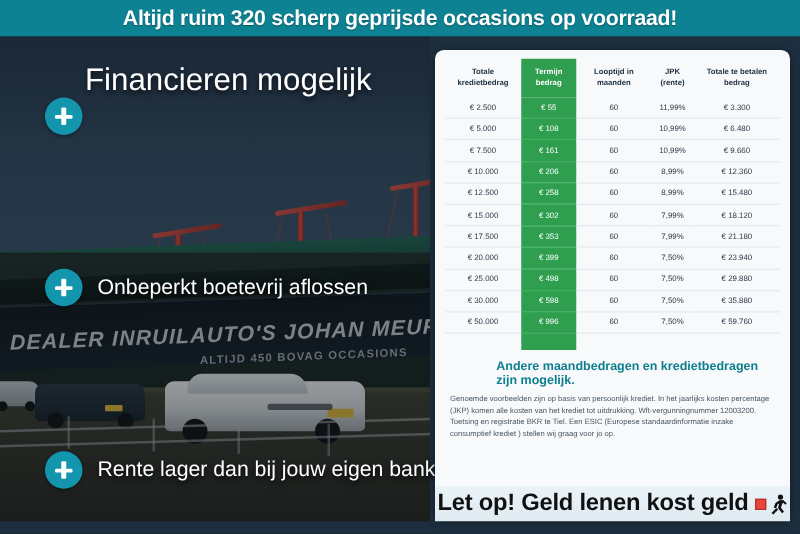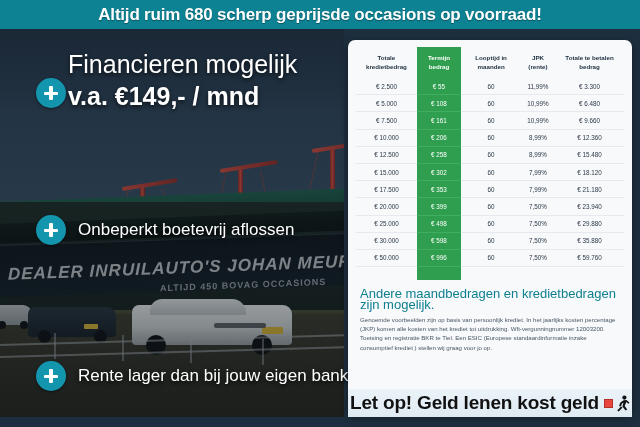--- a/index.html
+++ b/index.html
@@ -82,21 +82,21 @@
        padding:7px 1px 7px 1px; text-align:center; vertical-align:middle; }
   td { font-size:6.3px; color:#2b3846; text-align:center; padding:4.6px 1px;
        border-bottom:1px solid #e6eaee; white-space:nowrap; }
   tbody tr:last-child td { border-bottom:none; }
   .col-hl { background:#2f9e4f; color:#ffffff !important; }
   th.col-hl { color:#ffffff; }
   td.col-hl { border-bottom:1px solid #3fae5f; font-weight:normal; }
   .hl-spacer-row td { padding:0; border:none; height:13px; }
 
   .finenote { padding:4px 12px 0 12px; }
-  .finenote .fn-title { font-size:13px; font-weight:normal; color:#0d7f8f; line-height:11px; }
+  .finenote .fn-title { font-size:10px; font-weight:bold; color:#0d7f8f; line-height:11px;margin-left:37px; }
   .finenote .fn-body { font-size:6.1px; color:#4a5763; line-height:9.4px; margin-top:5px; }
 
   
   .warnbar { position:absolute; left:348px; top:389px; width:284px; height:28px;
              background:linear-gradient(180deg,#eaf3f8 0%,#dfeaf1 100%); z-index:8;
              display:flex; align-items:center; justify-content:center; gap:5px; }
   .warnbar .wtxt { font-size:19px; font-weight:bold; color:#111; letter-spacing:-.2px; }
   .afm { display:flex; align-items:center; gap:1px; }
   .afm-box { width:9px; height:9px; background:#e8453c; border:1px solid #b5302a; }
 
@@ -165,30 +165,29 @@
   <div class="rail" style="left:0; top:324px; width:352px; transform:rotate(-1.6deg);"></div>
   <div class="railpost" style="left:54px;  top:306px; height:26px;"></div>
   <div class="railpost" style="left:122px; top:308px; height:26px;"></div>
   <div class="railpost" style="left:190px; top:310px; height:26px;"></div>
   <div class="railpost" style="left:262px; top:312px; height:26px;"></div>
 
   <div class="photo-shade"></div>
 </div>
 
 <div class="banner">
-  <span>Altijd ruim 680 scherp geprijsde occasions op voorraad!</span>
+  <span>Altijd ruim 320 scherp geprijsde occasions op voorraad!</span>
 </div>
 
 <div class="left">
 
   <div class="plusicon" style="position:absolute; left:36px; top:49px;"></div>
 
   <div class="headline">
     <div class="l1">Financieren mogelijk</div>
-    <div class="l2">v.a. €149,- / mnd</div>
   </div>
 
   <div class="bullet b1">
     <div class="plusicon"></div>
     <div class="btxt">Onbeperkt boetevrij aflossen</div>
   </div>
 
 
   <div class="bullet b3">
     <div class="plusicon"></div>

